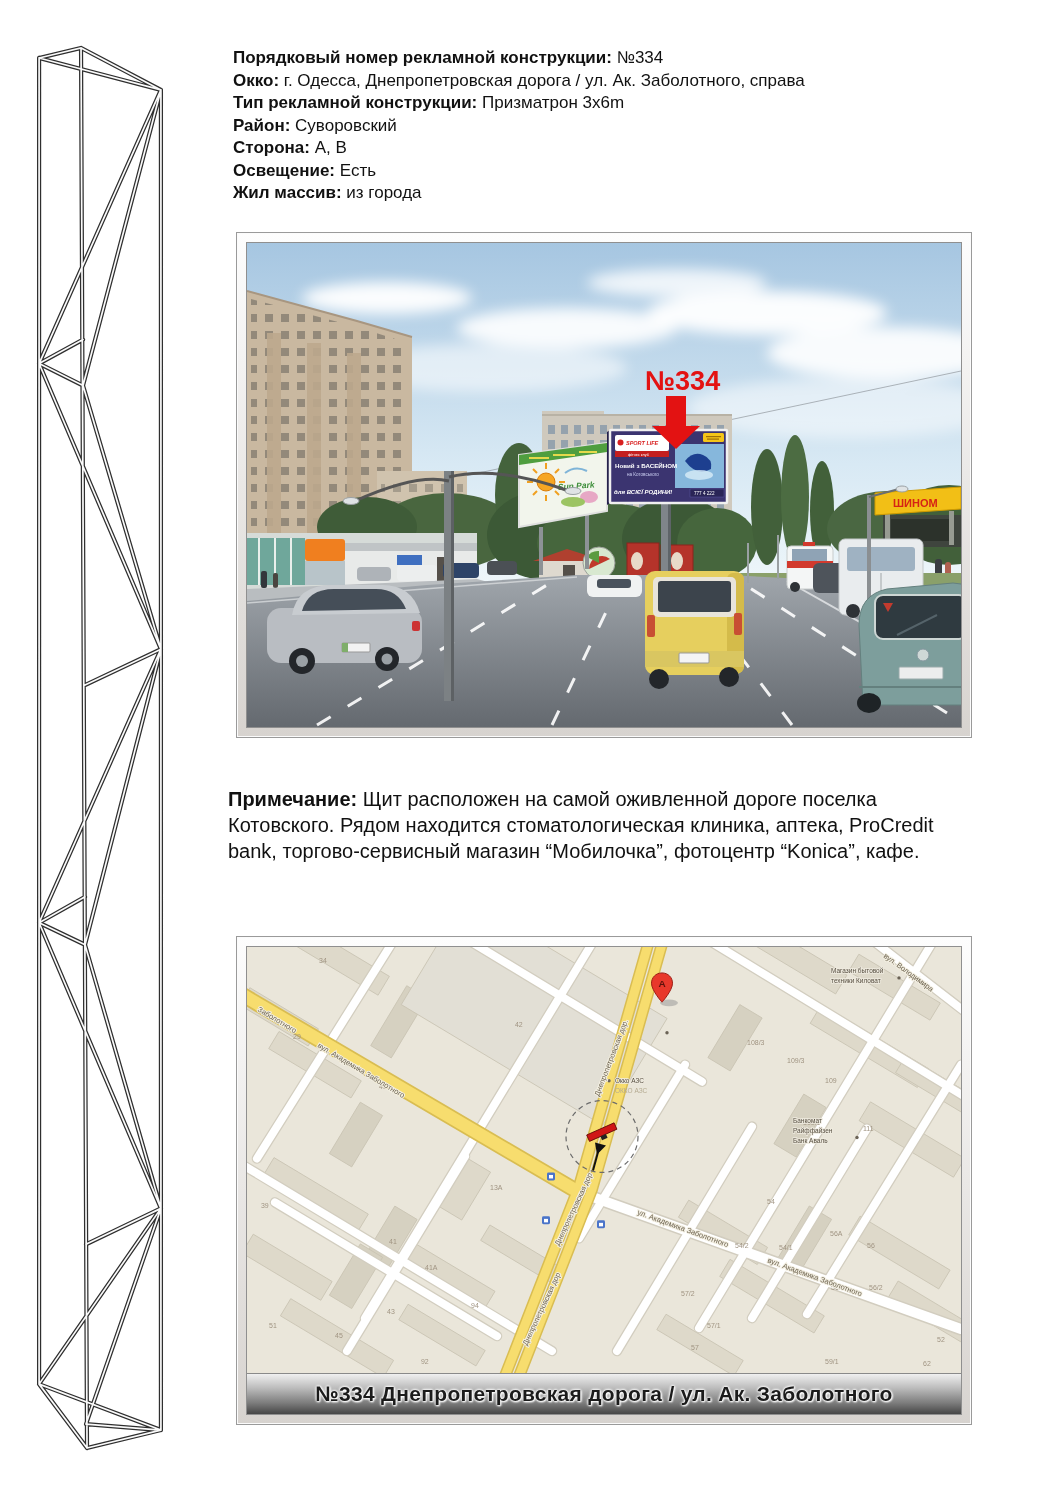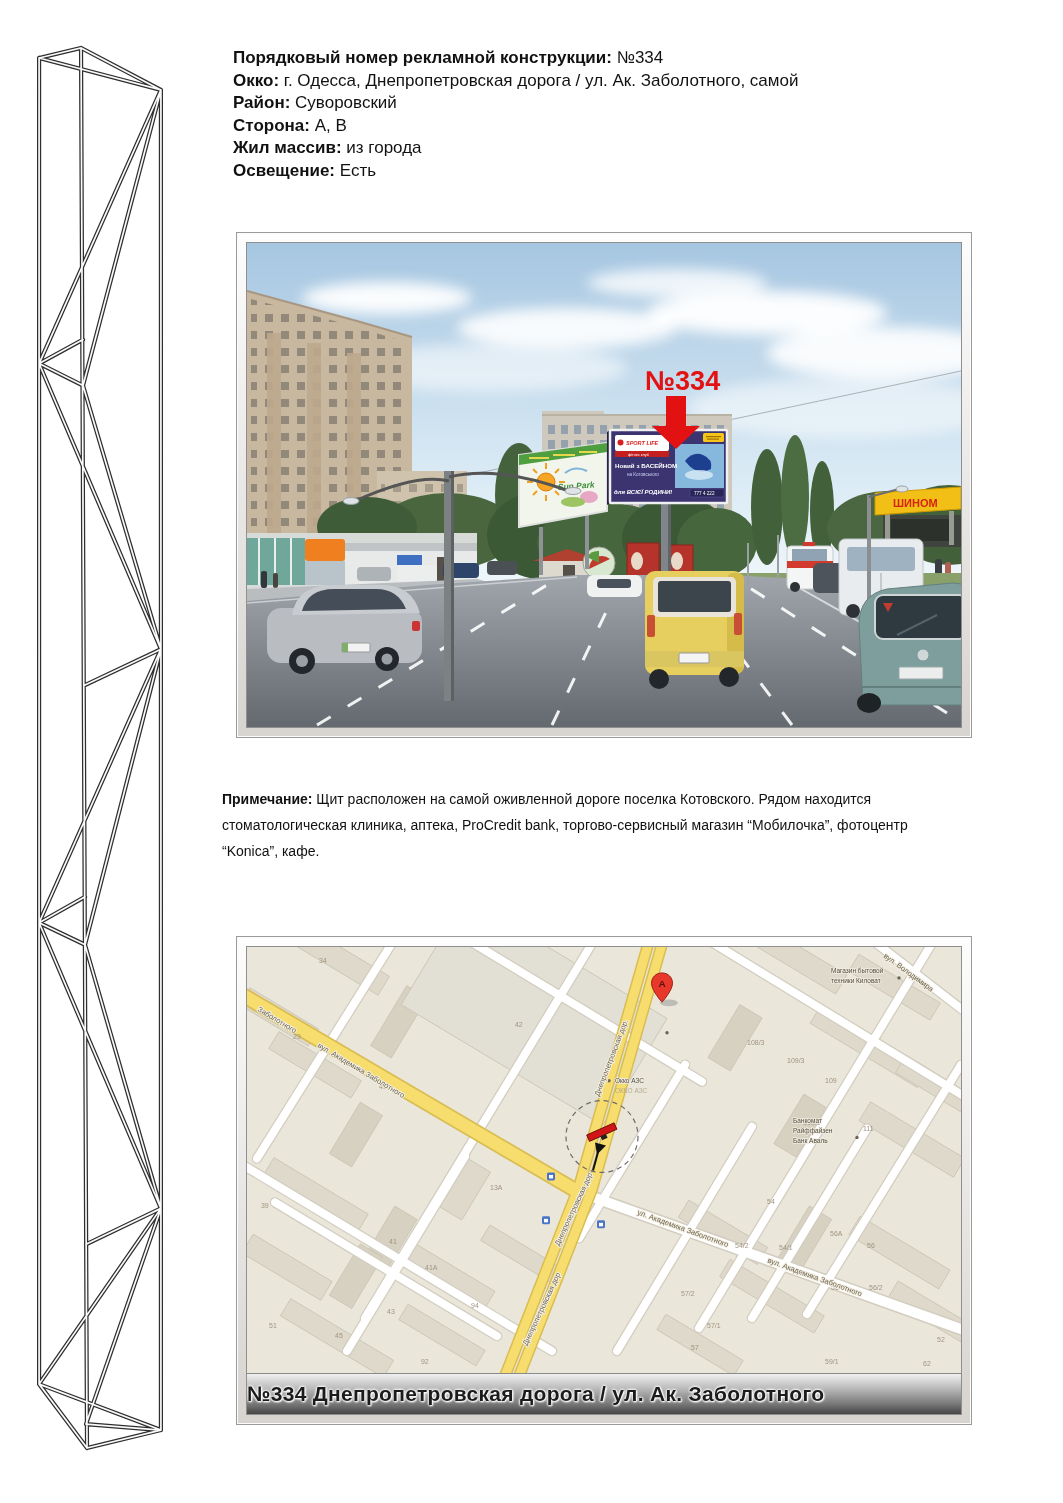--- a/index.html
+++ b/index.html
@@ -1,32 +1,32 @@
 <!DOCTYPE html>
 <html><head>
 <meta charset="utf-8">
 <style>
   html,body{margin:0;padding:0;background:#ffffff;}
   .page{position:relative;width:1063px;height:1503px;background:#fff;
         font-family:"Liberation Sans",sans-serif;color:#111;overflow:hidden;}
   
   .info{position:absolute;left:233px;top:47px;width:730px;font-size:17px;line-height:22.5px;}
   .info b{font-weight:bold;}
-  .note{position:absolute;left:222px;top:787px;width:718px;font-size:14px;line-height:25.8px;}
+  .note{position:absolute;left:228px;top:787px;width:718px;font-size:20px;line-height:25.8px;}
   .note b{font-weight:bold;}
   
   .plate{position:absolute;box-sizing:border-box;border:1px solid #9a9a9a;
          background:linear-gradient(180deg,#fdfdfd,#d7d3cf);padding:9px;
          box-shadow:inset 0 0 0 1px #fbfbfb;}
   .plate-inner{box-sizing:border-box;border:1px solid #8f8f8f;width:100%;height:100%;
                overflow:hidden;background:#fff;display:flex;flex-direction:column;}
   .photo-plate{left:236px;top:232px;width:736px;height:506px;}
   .map-plate{left:236px;top:936px;width:736px;height:489px;}
   .plate-inner svg{display:block;}
-  .caption{height:40px;flex:0 0 40px;display:flex;align-items:center;
+  .caption{height:40px;flex:0 0 40px;display:flex;align-items:center;justify-content:center;
            font-weight:bold;font-size:21px;letter-spacing:.3px;color:#1b1b1b;
            background:linear-gradient(180deg,#f0f0f0 0%,#bcbcbc 35%,#7d7d7d 72%,#464646 100%);
            border-top:1px solid #8a8a8a;
            text-shadow:0 0 3px #fff,0 0 3px #fff,0 0 2px #fff,1px 1px 2px #fff;}
   .tower{position:absolute;left:28px;top:34px;width:152px;height:1438px;}
   
   .bnum{font:7px "Liberation Sans",sans-serif;fill:#a09482;}
   .rlabel{font:7.5px "Liberation Sans",sans-serif;fill:#6e6450;
           paint-order:stroke;stroke:#f3efe2;stroke-width:2px;}
   .poi{font:6.5px "Liberation Sans",sans-serif;fill:#564e40;
@@ -49,25 +49,26 @@
         M10 890 L56 864 M10 890 L56 912 M132 616 L56 652 M132 1176 L57 1212
         M132 1176 L10 1352 M132 1176 L57 1392
         M10 1352 L132 1398 M10 1352 L58 1416 M58 1416 L132 1398 M57 1392 L132 1398"></path>
     </defs>
     <use href="#trussP" style="stroke:#2f2f2f;stroke-width:4.2;fill:none;stroke-linecap:round"></use>
     <use href="#trussP" style="stroke:#fafafa;stroke-width:1.7;fill:none;stroke-linecap:round"></use>
   </svg>
 
   <div class="info">
     <div class="iline"><b>Порядковый номер рекламной конструкции:</b> <span>№334</span></div>
-    <div class="iline"><b>Окко:</b> <span>г. Одесса, Днепропетровская дорога / ул. Ак. Заболотного, самой</span></div>
+    <div class="iline"><b>Окко:</b> <span>г. Одесса, Днепропетровская дорога / ул. Ак. Заболотного, справа</span></div>
+    <div class="iline"><b>Тип рекламной конструкции:</b> <span>Призматрон 3x6m</span></div>
     <div class="iline"><b>Район:</b> <span>Суворовский</span></div>
     <div class="iline"><b>Сторона:</b> <span>А, В</span></div>
+    <div class="iline"><b>Освещение:</b> <span>Есть</span></div>
     <div class="iline"><b>Жил массив:</b> <span>из города</span></div>
-    <div class="iline"><b>Освещение:</b> <span>Есть</span></div>
   </div>
 
   <div class="plate photo-plate">
     <div class="plate-inner">
       <svg viewBox="0 0 714 484" width="100%" height="100%" preserveAspectRatio="none">
         <defs>
           <linearGradient id="skyG" x1="0" y1="0" x2="0" y2="1">
             <stop offset="0" stop-color="#a6c6e1"></stop>
               <stop offset=".65" stop-color="#d8e9f4"></stop>
               <stop offset="1" stop-color="#eef6fa"></stop>

